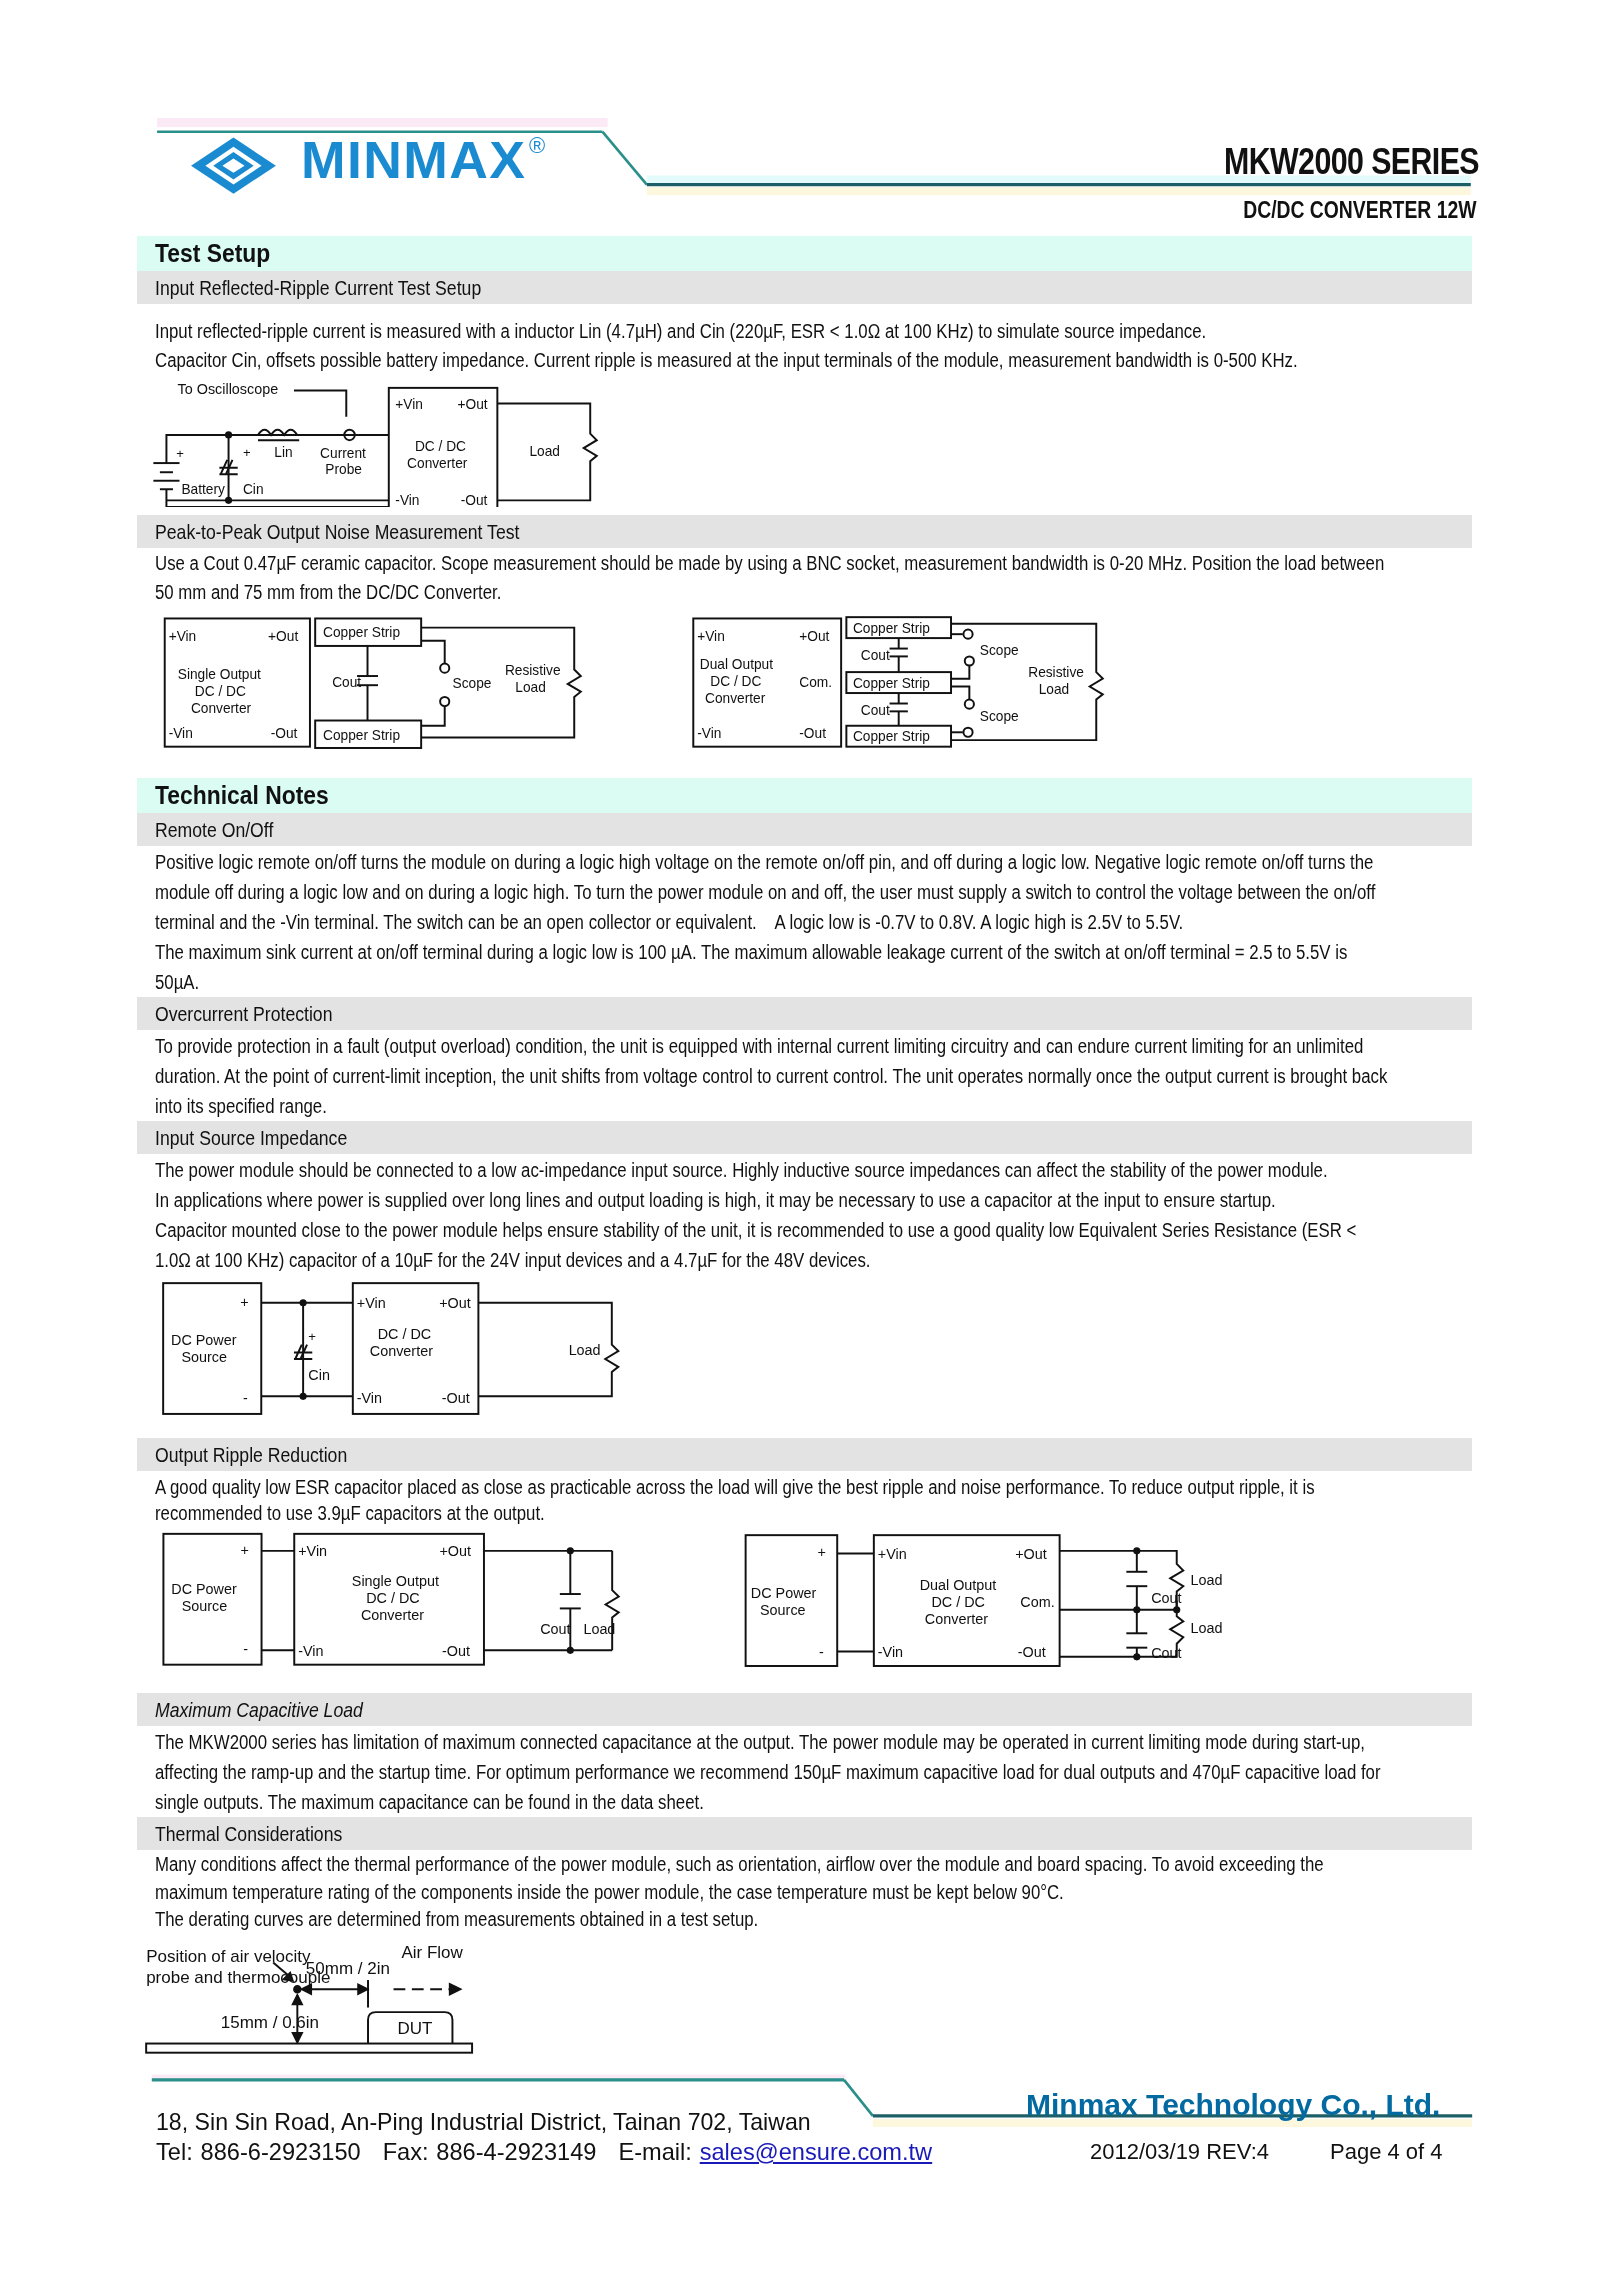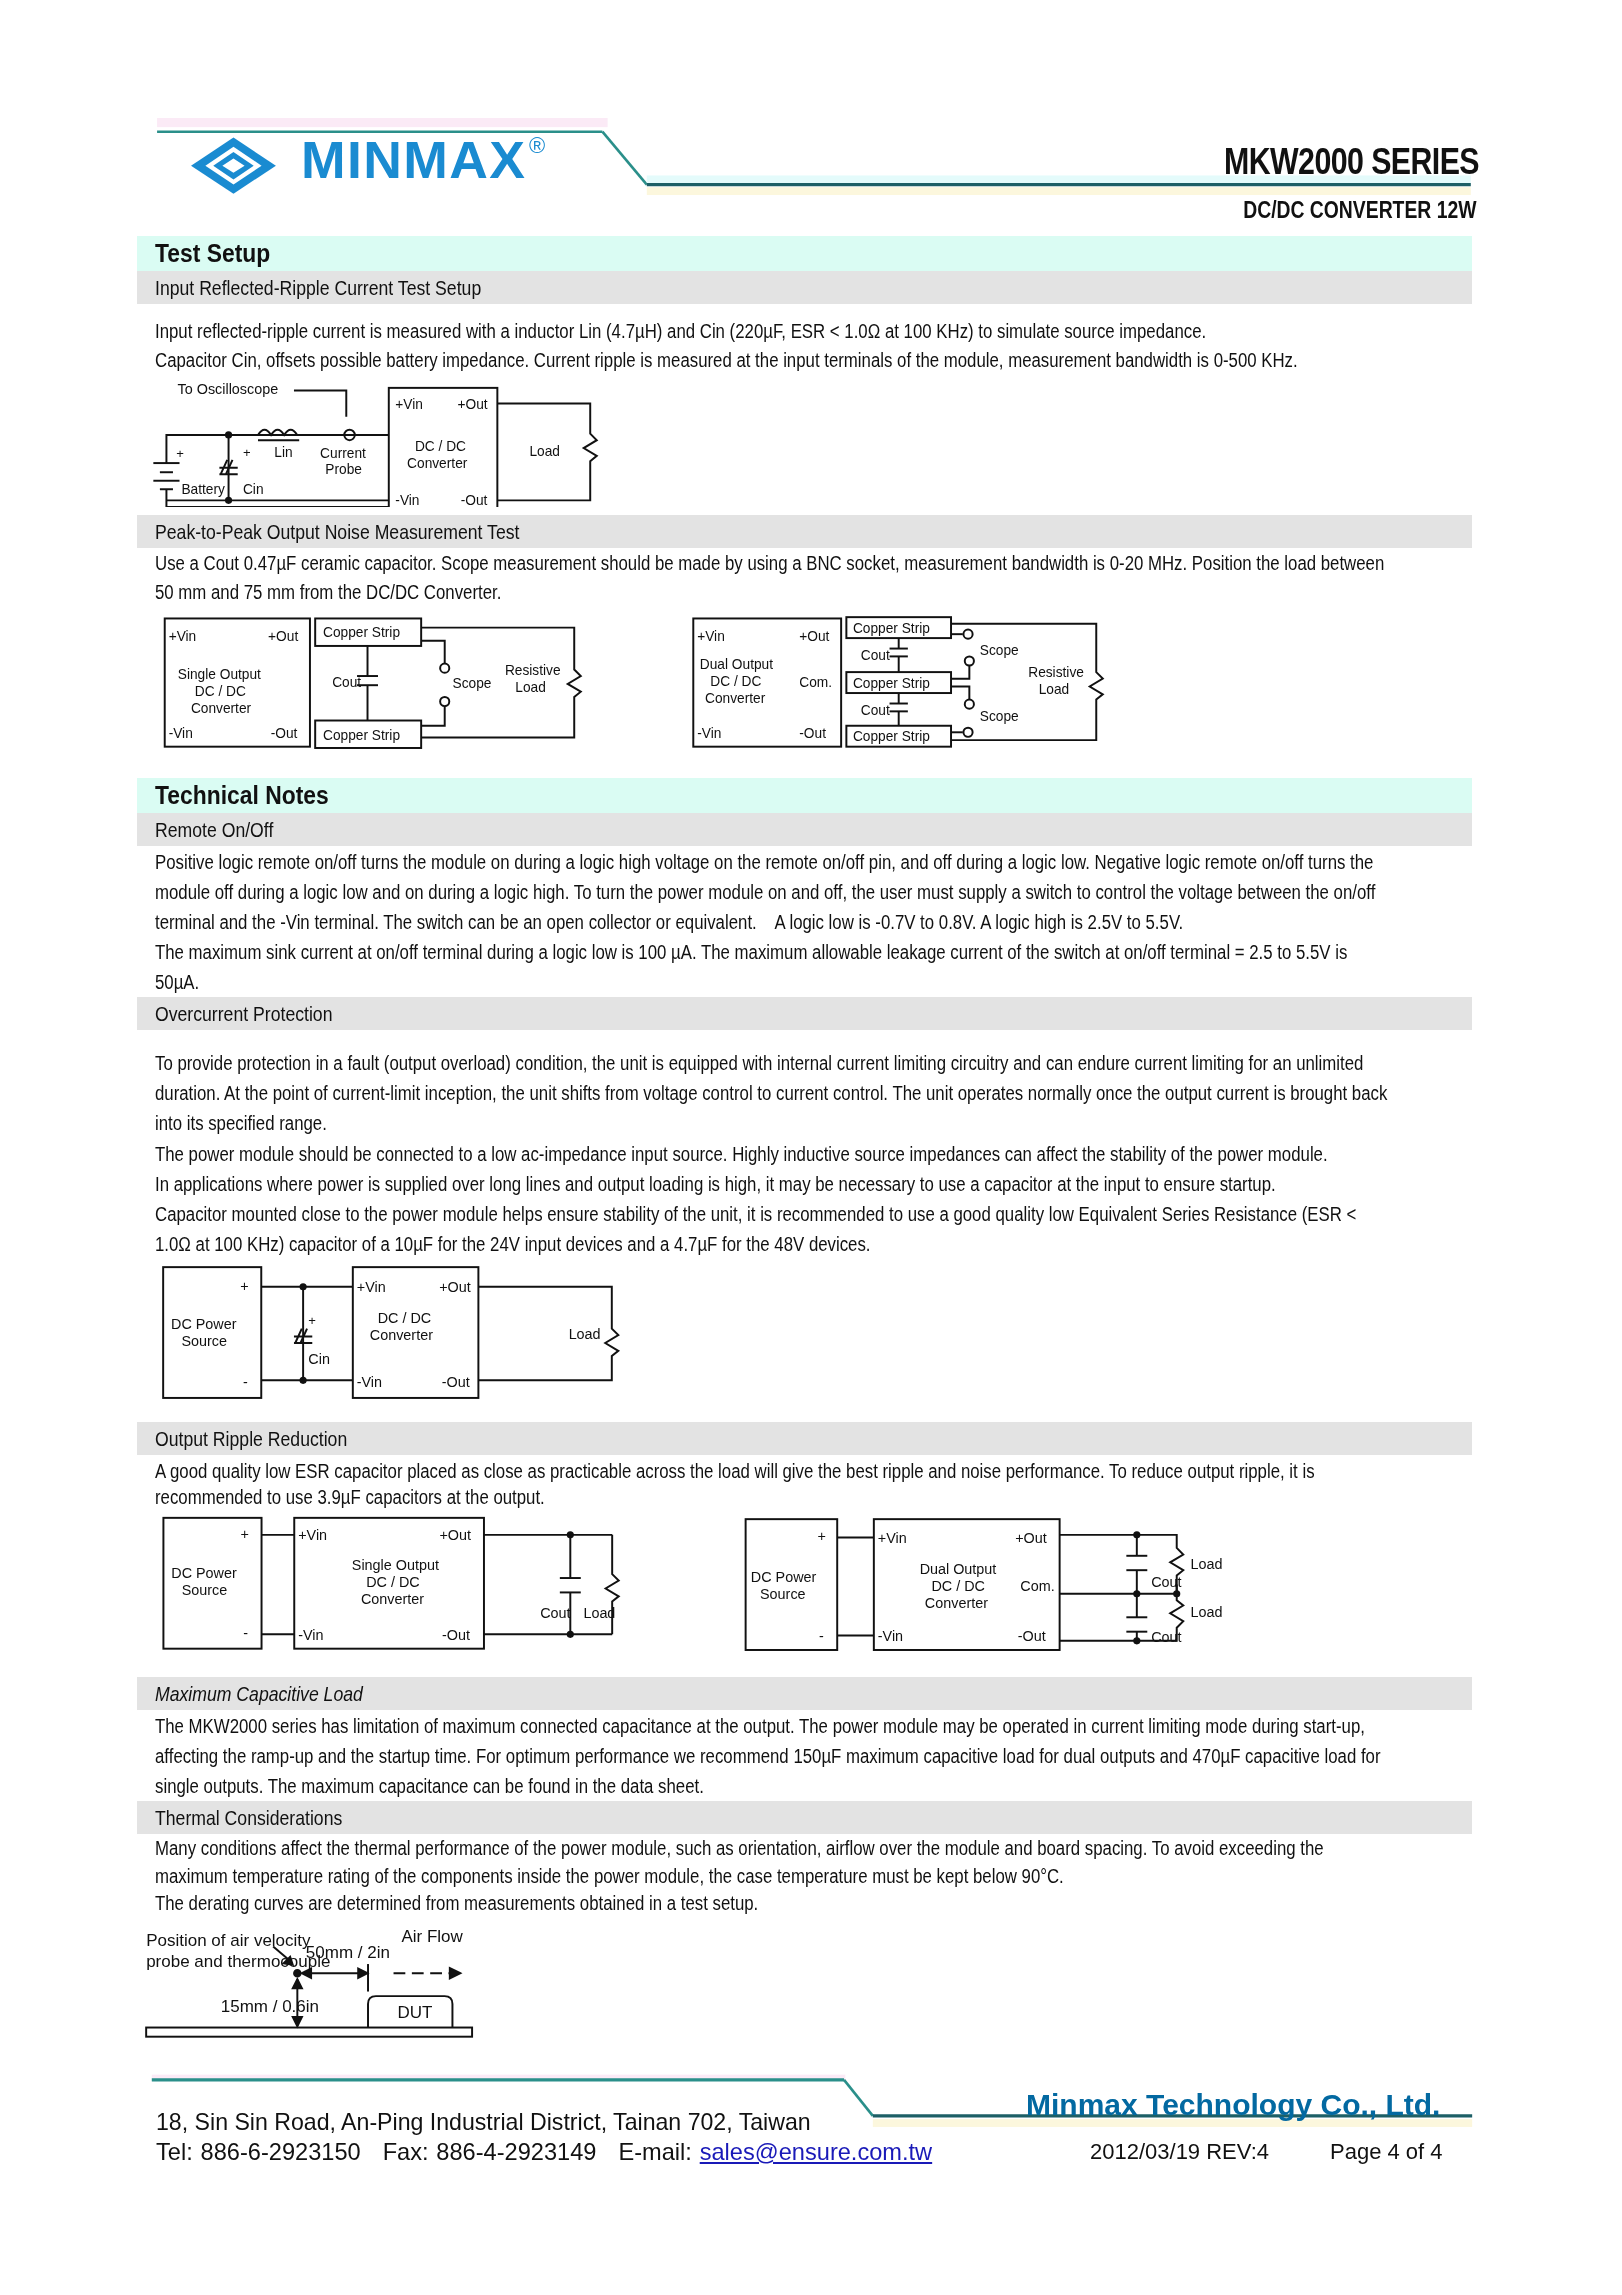--- a/index.html
+++ b/index.html
@@ -201,26 +201,27 @@
   <div class="sub-title"><span>Remote On/Off</span></div>
   <div class="para" style="line-height:30px; padding-top:1.3px;">
     <span class="ln">Positive logic remote on/off turns the module on during a logic high voltage on the remote on/off pin, and off during a logic low. Negative logic remote on/off turns the</span>
     <span class="ln">module off during a logic low and on during a logic high. To turn the power module on and off, the user must supply a switch to control the voltage between the on/off</span>
     <span class="ln" style="white-space:pre;">terminal and the -Vin terminal. The switch can be an open collector or equivalent.    A logic low is -0.7V to 0.8V. A logic high is 2.5V to 5.5V.</span>
     <span class="ln">The maximum sink current at on/off terminal during a logic low is 100 µA. The maximum allowable leakage current of the switch at on/off terminal = 2.5 to 5.5V is</span>
     <span class="ln">50µA.</span>
   </div>
 
   <div class="sub-title"><span>Overcurrent Protection</span></div>
-  <div class="para" style="line-height:30px; padding-top:18px;">
+  <div class="para" style="line-height:30px; padding-top:1px;">
     <span class="ln">To provide protection in a fault (output overload) condition, the unit is equipped with internal current limiting circuitry and can endure current limiting for an unlimited</span>
     <span class="ln">duration. At the point of current-limit inception, the unit shifts from voltage control to current control. The unit operates normally once the output current is brought back</span>
     <span class="ln">into its specified range.</span>
   </div>
 
+  <div class="sub-title"><span>Input Source Impedance</span></div>
   <div class="para" style="line-height:30px; padding-top:1.3px;">
     <span class="ln">The power module should be connected to a low ac-impedance input source. Highly inductive source impedances can affect the stability of the power module.</span>
     <span class="ln">In applications where power is supplied over long lines and output loading is high, it may be necessary to use a capacitor at the input to ensure startup.</span>
     <span class="ln">Capacitor mounted close to the power module helps ensure stability of the unit, it is recommended to use a good quality low Equivalent Series Resistance (ESR &lt;</span>
     <span class="ln">1.0Ω at 100 KHz) capacitor of a 10µF for the 24V input devices and a 4.7µF for the 48V devices.</span>
   </div>
 
   <div class="diag" style="height:151px;">
     <svg width="654" height="151" stroke="#111" stroke-width="3" fill="none" viewBox="0 0 1000 230">
       <rect x="40" y="12" width="150" height="200"></rect>

